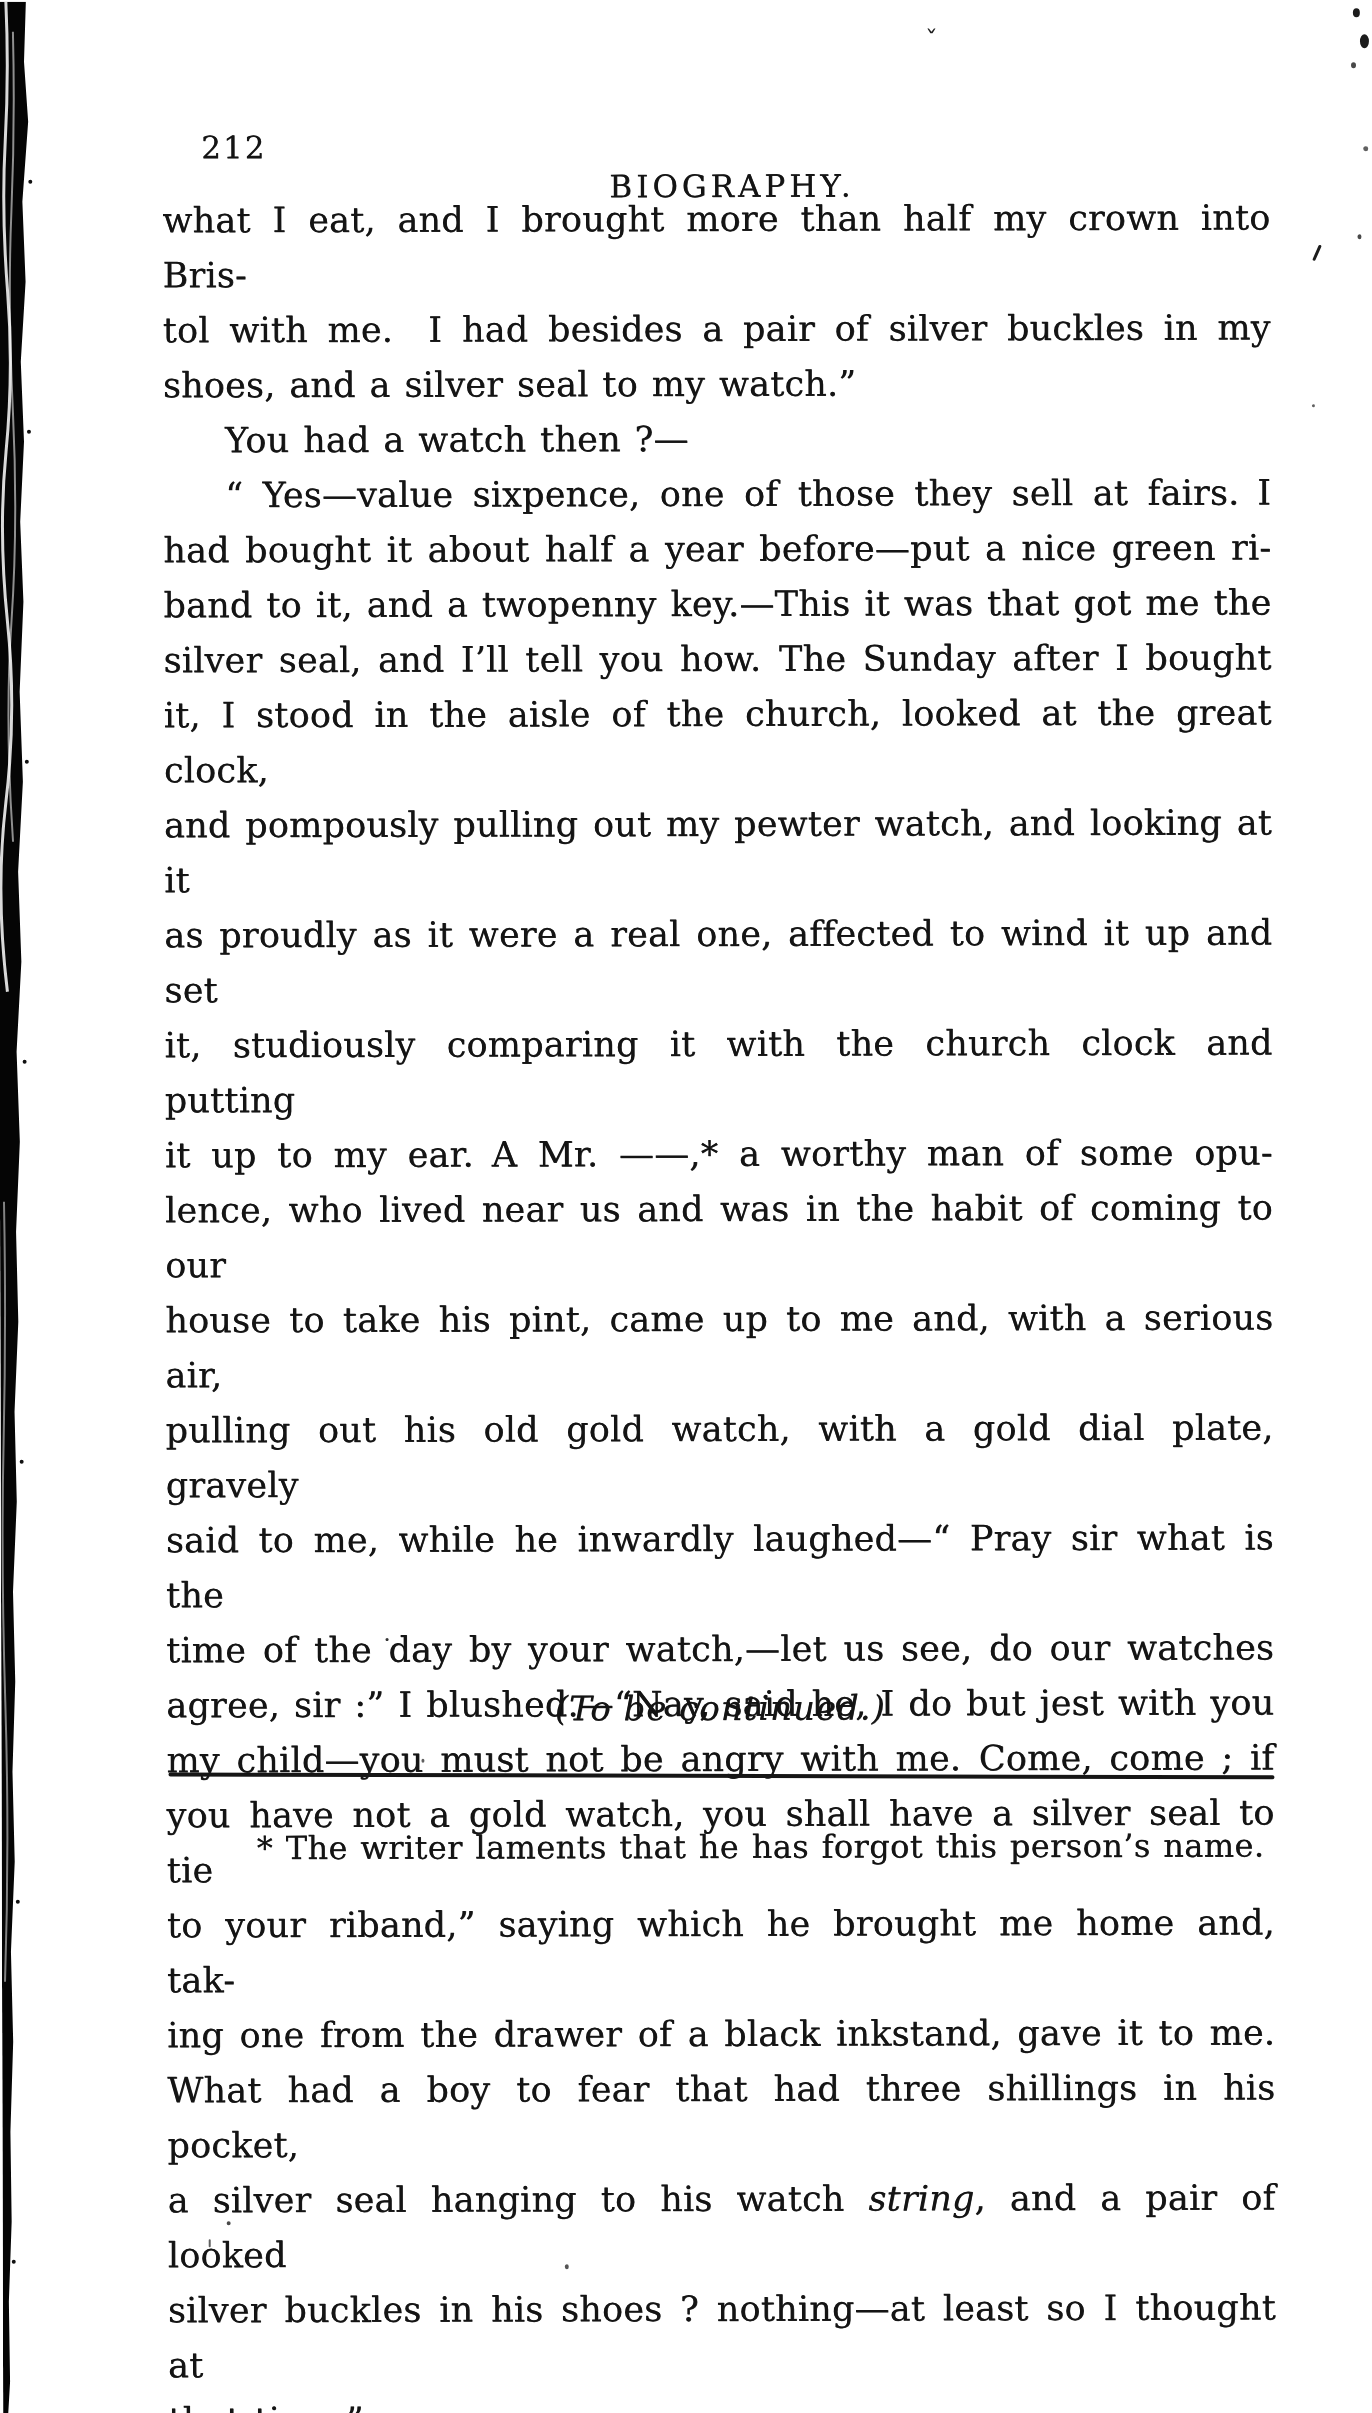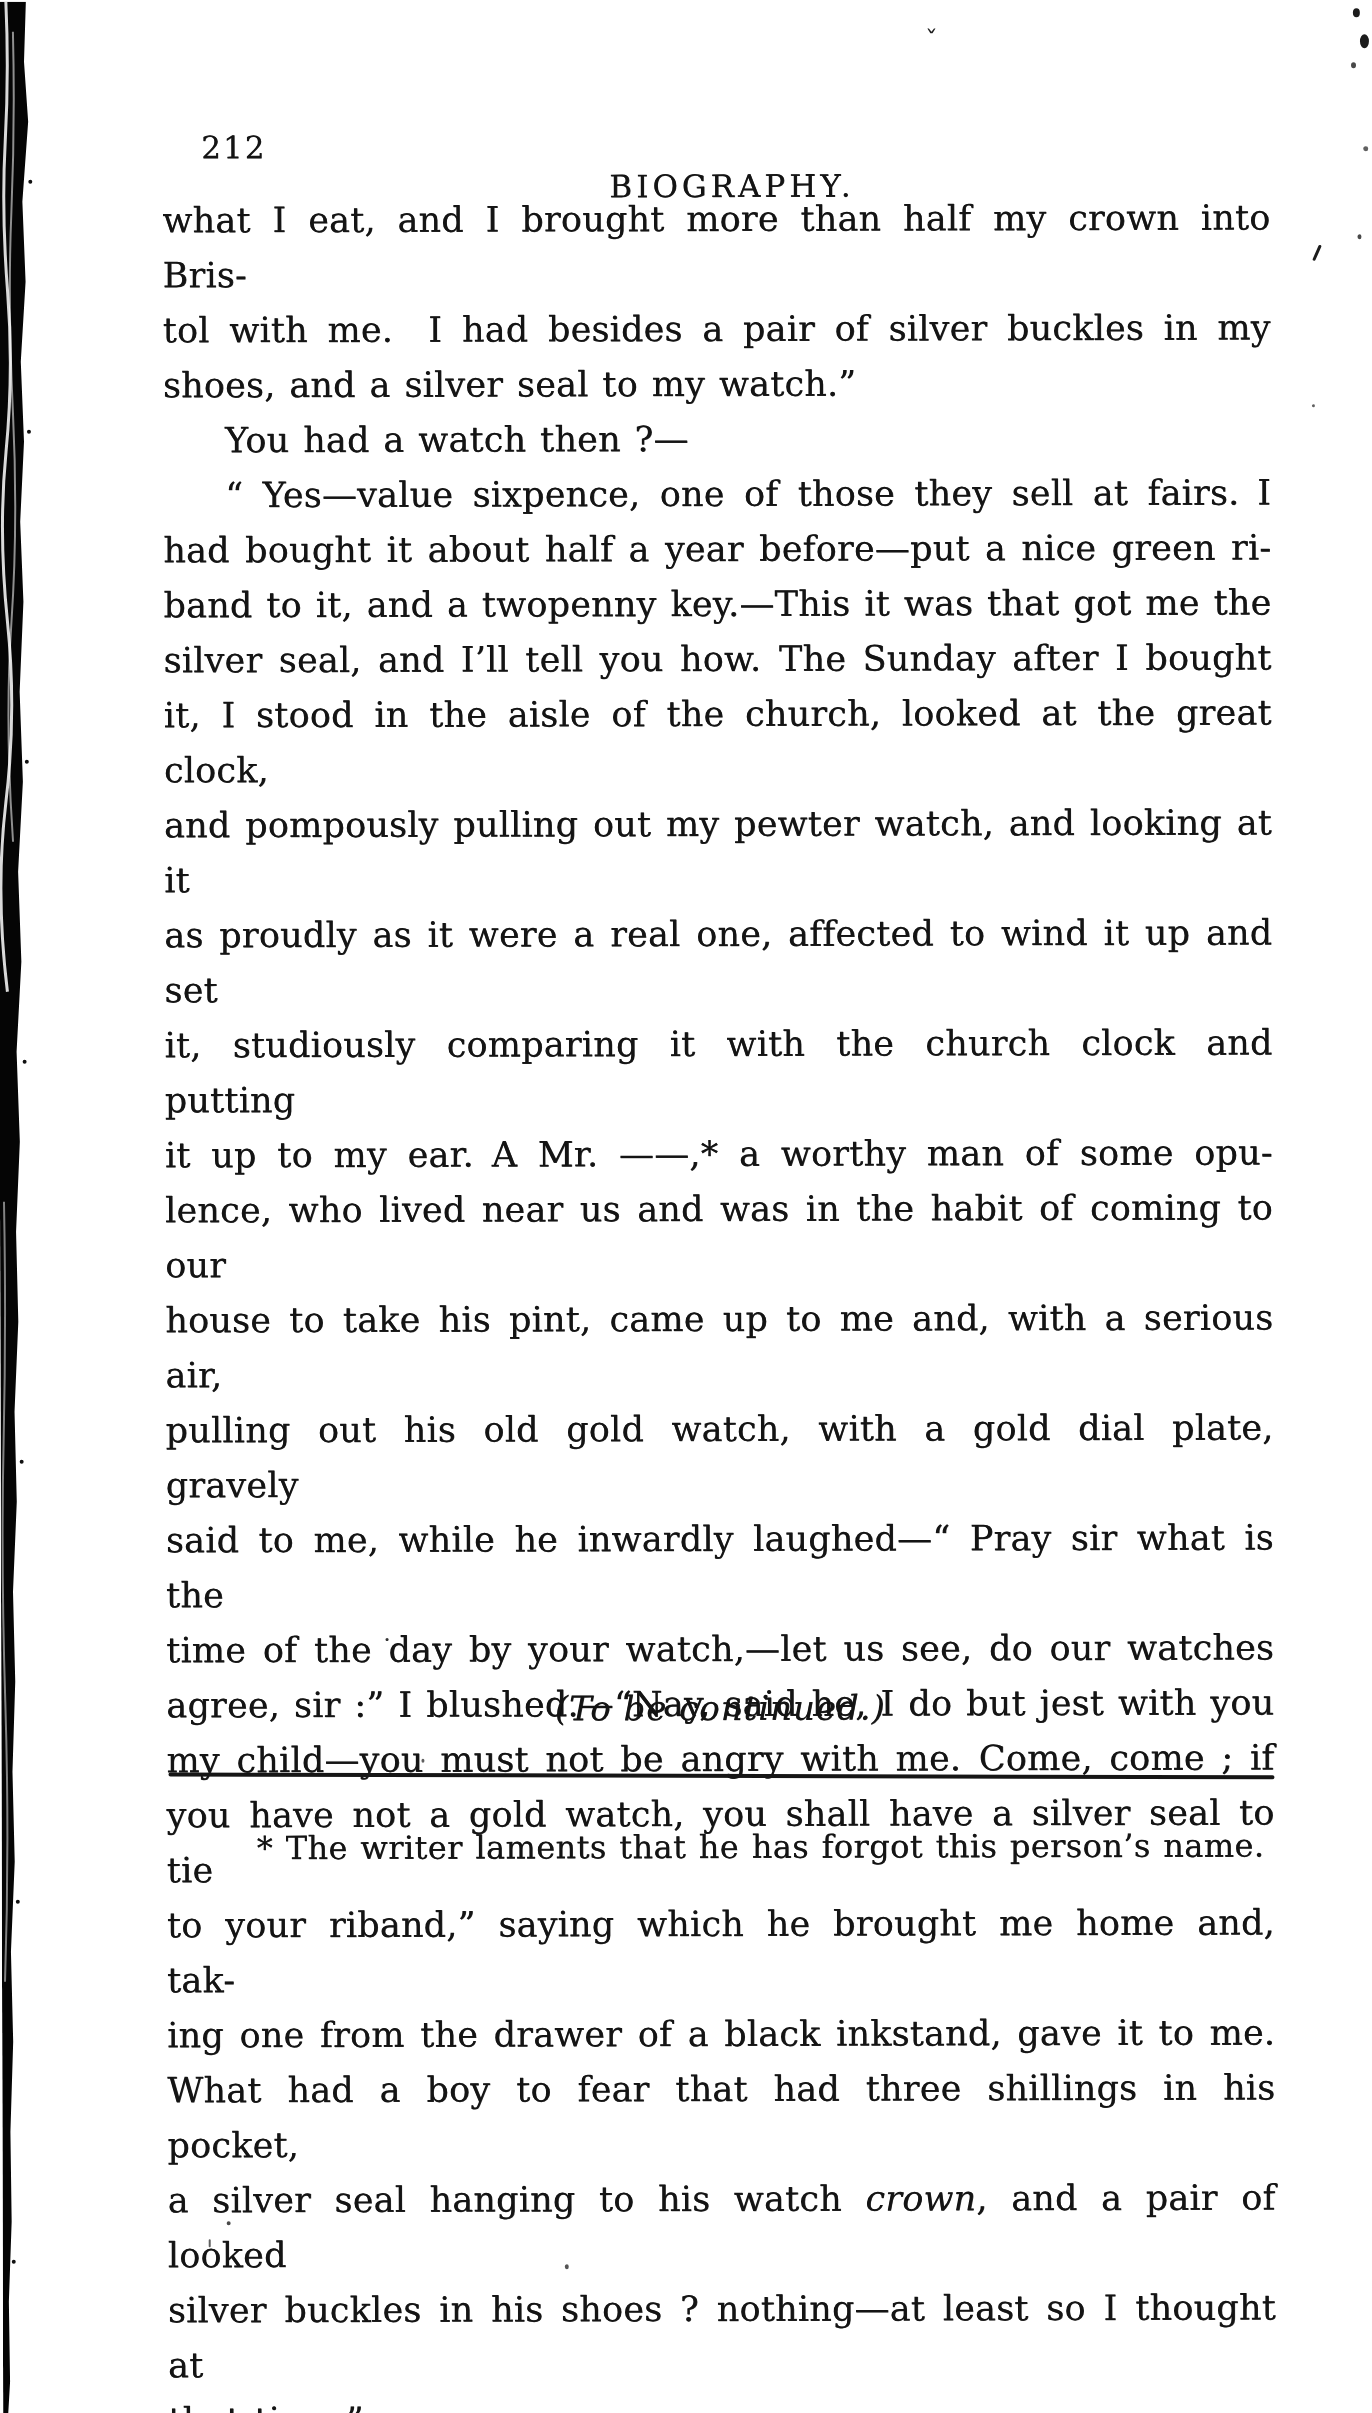--- a/index.html
+++ b/index.html
@@ -80,21 +80,21 @@
       <div class="line j">house to take his pint, came up to me and, with a serious air,</div>
       <div class="line j">pulling out his old gold watch, with a gold dial plate, gravely</div>
       <div class="line j">said to me, while he inwardly laughed—“ Pray sir what is the</div>
       <div class="line j">time of the day by your watch,—let us see, do our watches</div>
       <div class="line j">agree, sir :” I blushed.—“Nay, said he, I do but jest with you</div>
       <div class="line j">my child—you must not be angry with me. Come, come ; if</div>
       <div class="line j">you have not a gold watch, you shall have a silver seal to tie</div>
       <div class="line j">to your riband,” saying which he brought me home and, tak-</div>
       <div class="line j">ing one from the drawer of a black inkstand, gave it to me.</div>
       <div class="line j">What had a boy to fear that had three shillings in his pocket,</div>
-      <div class="line j"><span>a silver seal hanging to his watch </span><span class="it">crown</span><span>, and a pair of looked</span></div>
+      <div class="line j"><span>a silver seal hanging to his watch </span><span class="it">string</span><span>, and a pair of looked</span></div>
       <div class="line j">silver buckles in his shoes ? nothing—at least so I thought at</div>
       <div class="line">that time.”</div>
     </div>
 
   <div class="continuation ink">(To be continued.)</div>
 
   <div class="rule"></div>
 
   <div class="footnote ink">* The writer laments that he has forgot this person’s name.</div>
 

